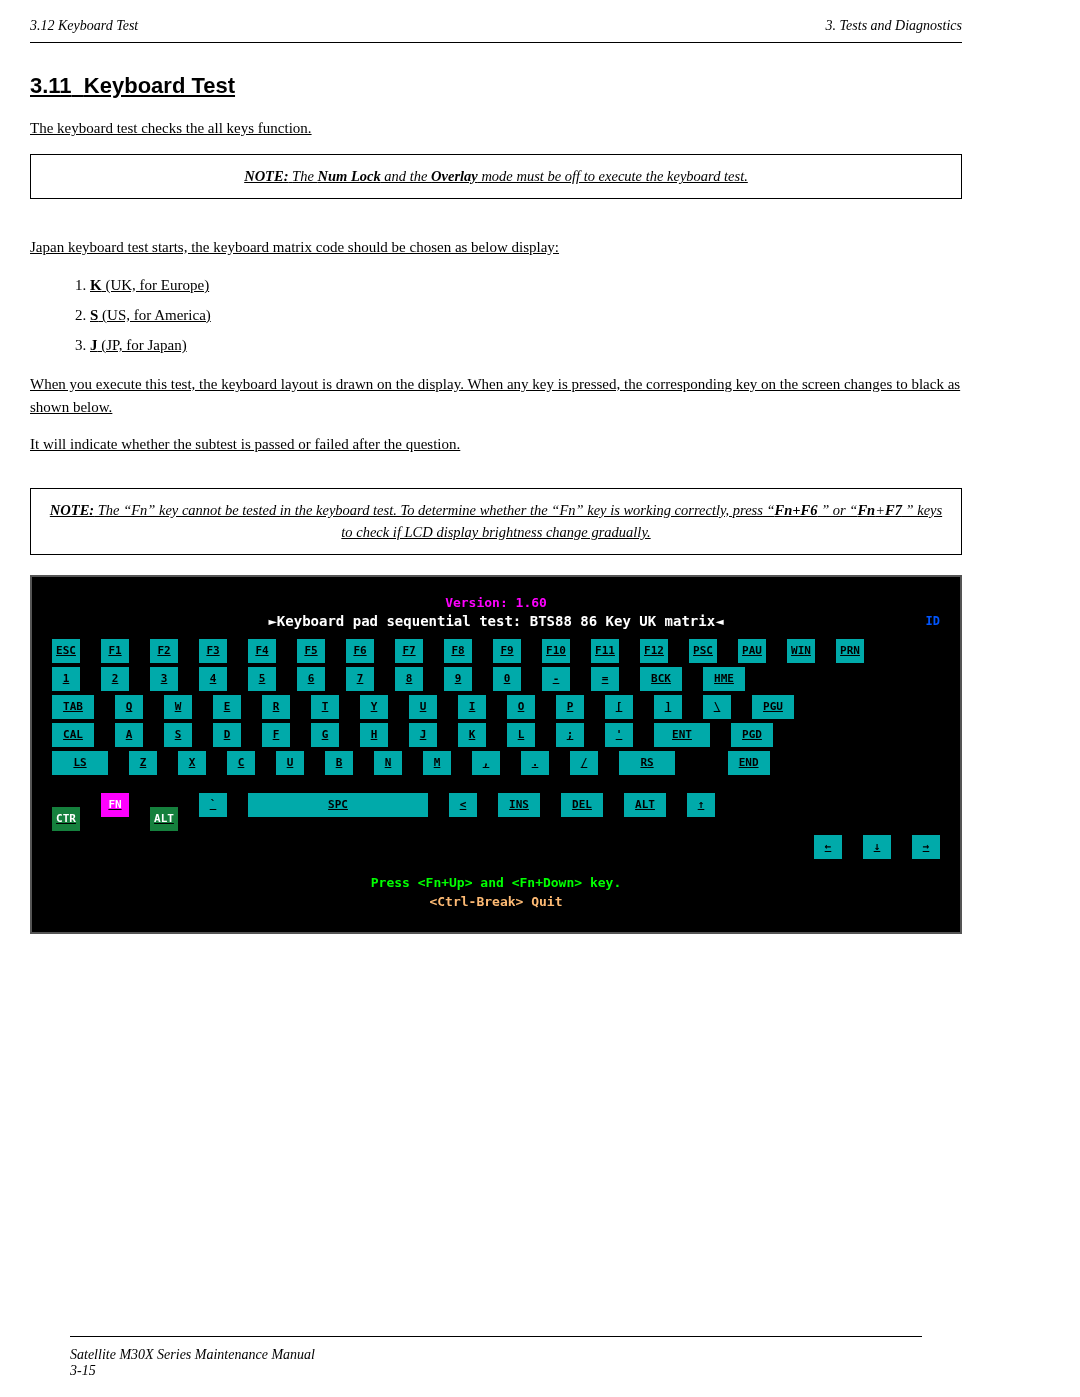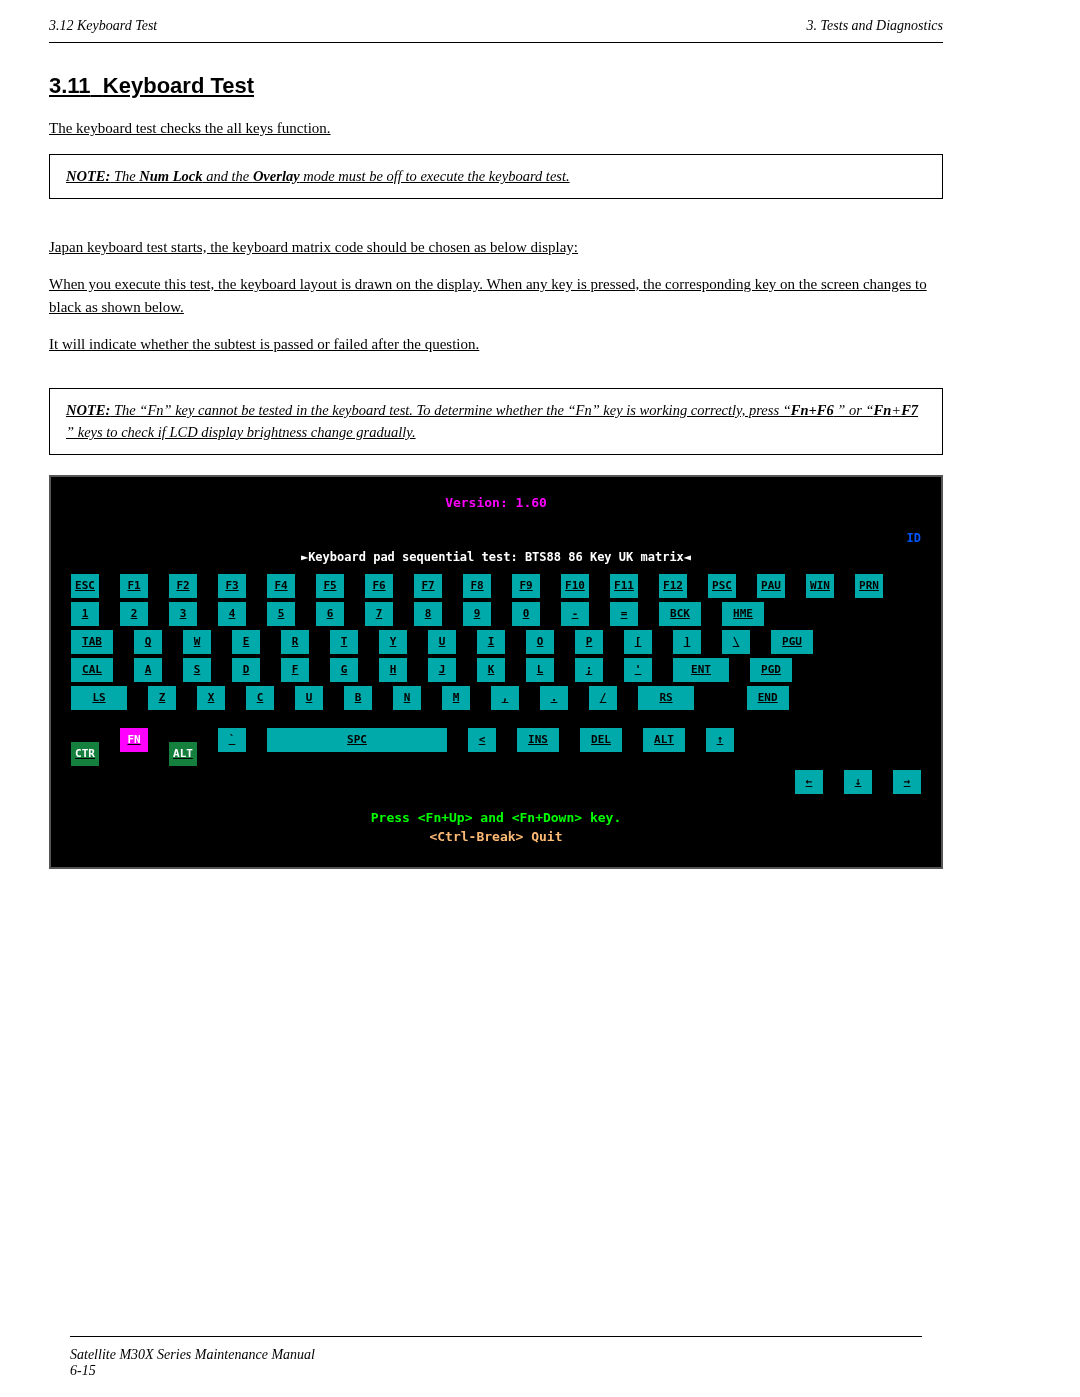--- a/index.html
+++ b/index.html
@@ -9,21 +9,21 @@
       background: #fff;
       color: #000;
       width: 1080px;
       min-height: 1397px;
       padding: 0;
     }
 
     .page {
       width: 992px;
       min-height: 1397px;
-      padding: 0 49px;
+      padding: 0 30px;
       position: relative;
     }
 
     
     .page-header {
       display: flex;
       justify-content: space-between;
       padding: 18px 0 8px 0;
       border-bottom: 1.5px solid #000;
       font-size: 14px;
@@ -57,20 +57,21 @@
       margin-bottom: 14px;
       line-height: 1.55;
     }
 
     .note-box {
       border: 1.5px solid #000;
       padding: 10px 16px;
       margin-bottom: 20px;
       font-size: 14.5px;
       line-height: 1.55;
+      text-align: center;
     }
 
     .note-box p {
       margin: 0;
     }
 
     ol {
       margin-left: 60px;
       margin-bottom: 16px;
     }
@@ -202,20 +203,25 @@
         <em>  The <strong>Num Lock</strong> and the <strong>Overlay</strong> mode must be off to execute the keyboard test.</em>
       </p>
     </div>
 
     <br>
 
     
     <p>Japan keyboard test starts, the keyboard matrix code should be chosen as below display:</p>
 
     
+    <ol>
+      <li><strong>K</strong><span> (UK, for Europe)</span></li>
+      <li><strong>S</strong><span> (US, for America)</span></li>
+      <li><strong>J</strong><span> (JP, for Japan)</span></li>
+    </ol>
 
     
     <p>When you execute this test, the keyboard layout is drawn on the display. When any key is pressed, the corresponding key on the screen changes to black as shown below.</p>
 
     
     <p>It will indicate whether the subtest is passed or failed after the question.</p>
 
     <br>
 
     
@@ -226,21 +232,21 @@
     </div>
 
     
     <div class="keyboard-diagram">
 
       <div class="kbd-title-line">
         <span class="kbd-version">Version: 1.60</span>
       </div>
 
       <div style="display:flex; align-items:center; justify-content:center; position:relative; margin-bottom:10px;">
-        <span style="color:#fff; font-size:12px; font-family:monospace; font-weight:bold;margin-top:37px;">►Keyboard pad sequential test: BTS88 86 Key UK matrix◄</span>
+        <span style="color:#fff; font-size:14px; font-family:monospace; font-weight:bold;">►Keyboard pad sequential test: BTS88 86 Key UK matrix◄</span>
         <span style="color:#0055ff; font-size:12px; font-family:monospace; font-weight:bold; position:absolute; right:0;">ID</span>
       </div>
 
       <div class="kbd-rows">
 
         <div class="kbd-row">
           <div class="key">ESC</div>
           <div class="key">F1</div>
           <div class="key">F2</div>
           <div class="key">F3</div>
@@ -351,15 +357,15 @@
       <div class="kbd-bottom-text">
         <div class="line1">Press &lt;Fn+Up&gt; and &lt;Fn+Down&gt; key.</div>
         <div class="line2">&lt;Ctrl-Break&gt; Quit</div>
       </div>
 
     </div>
   </div>
 
   <div class="page-footer">
     <span>Satellite M30X Series Maintenance Manual</span>
-    <span>6-15</span>
+    <span>3-15</span>
   </div>
 </div>
 
 </body></html>

